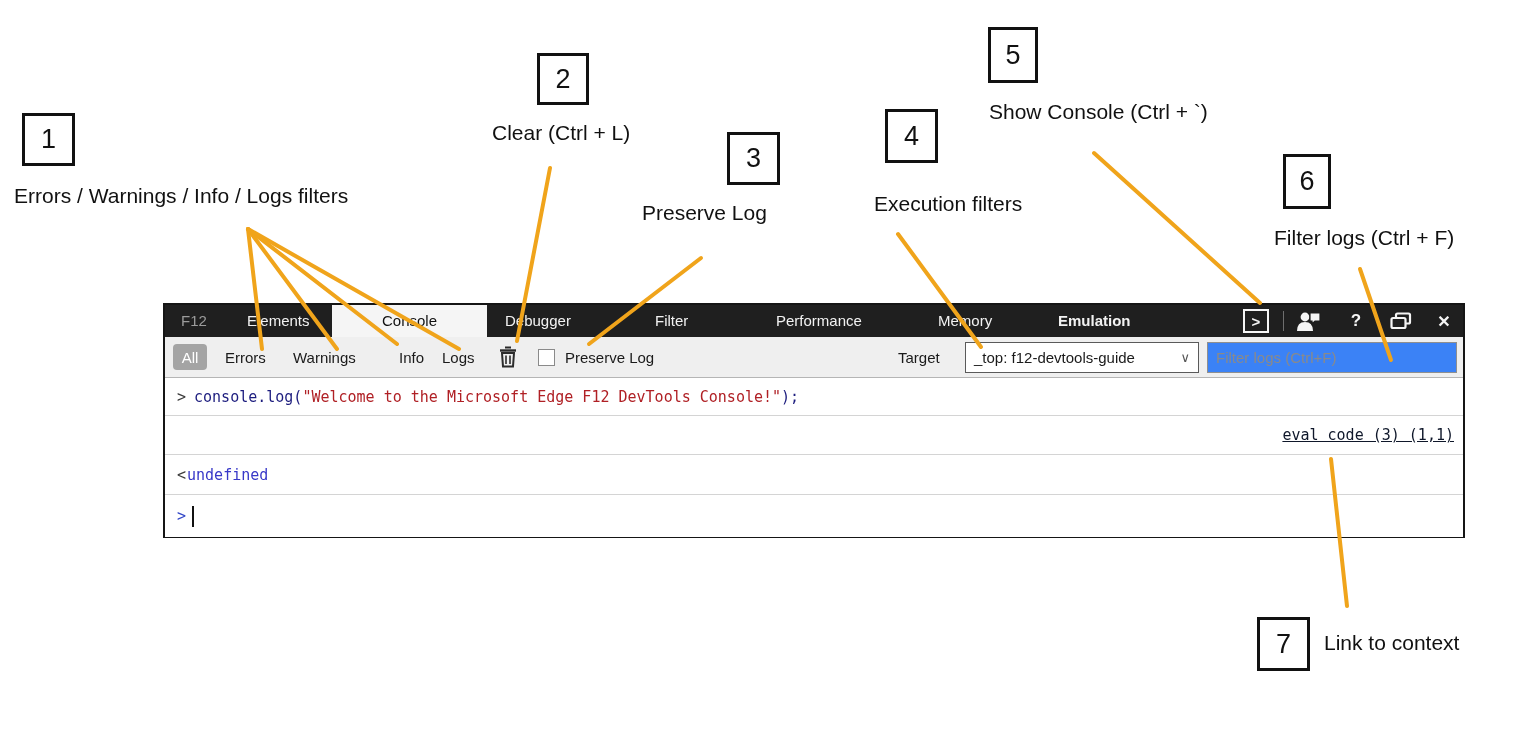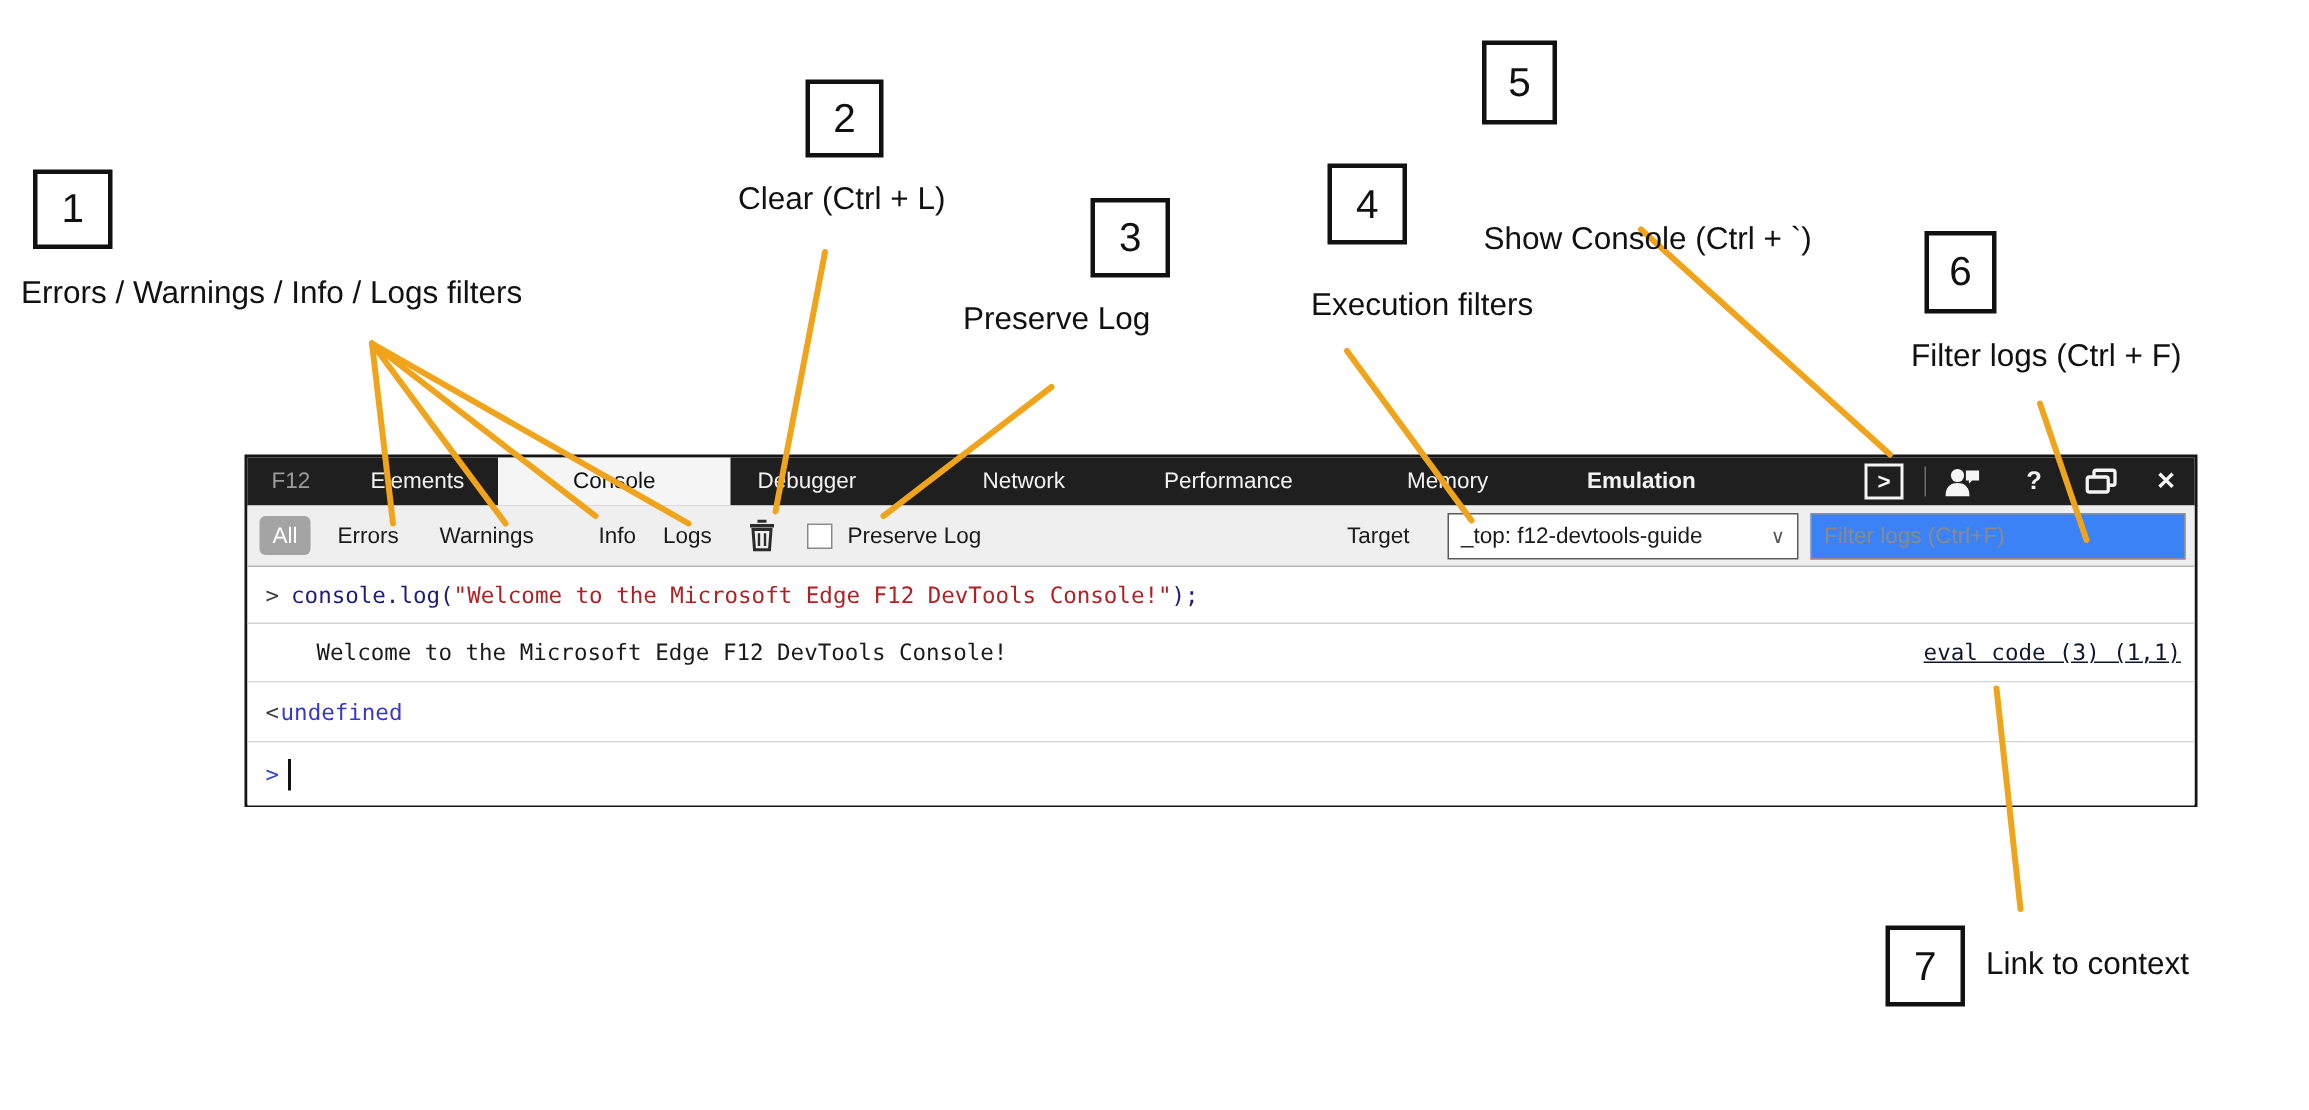--- a/index.html
+++ b/index.html
@@ -76,21 +76,21 @@
 
 <div id="canvas">
 
   <div id="devtools">
 
     <div id="tabbar">
       <span class="tab dim" style="left:16px;">F12</span>
       <span class="tab" style="left:82px;">Elements</span>
       <span class="tab active" style="left:167px; width:155px;">Console</span>
       <span class="tab" style="left:340px;">Debugger</span>
-      <span class="tab" style="left:490px;">Network</span>
+      <span class="tab" style="left:490px;">Filter</span>
       <span class="tab" style="left:611px;">Performance</span>
       <span class="tab" style="left:773px;">Memory</span>
       <span class="tab" style="left:893px;font-weight:bold;">Emulation</span>
 
       <span class="tb-icon show-console-btn" style="left:1078px;">&gt;</span>
       <span class="tb-divider" style="left:1118px;"></span>
       <span class="tb-icon" style="left:1128px; width:32px;">
         <svg width="26" height="20" viewBox="0 0 26 20">
           <circle cx="9" cy="6" r="4.4" fill="#f5f5f5"></circle>
           <path d="M1 20 q0 -9 8 -9 q8 0 8 9 z" fill="#f5f5f5"></path>
@@ -131,21 +131,20 @@
       </span>
       <input class="filter-input" style="left: 1042px; width: 250px;" placeholder="Filter logs (Ctrl+F)">
     </div>
 
     <div id="console-area">
       <div class="crow" style="height:38px; padding-left:12px;">
         <span class="prompt-dark">&gt;</span>
         <span style="margin-left:8px;"><span class="code-navy">console.log(</span><span class="code-string">"Welcome to the Microsoft Edge F12 DevTools Console!"</span><span class="code-navy">);</span></span>
       </div>
       <div class="crow" style="height:39px; padding-left:46px;">
-        <span class="msg-text">Welcome to the Microsoft Edge F12 DevTools Console!</span>
         <a class="src-link" href="#">eval code (3) (1,1)</a>
       </div>
       <div class="crow" style="height:40px; padding-left:12px;">
         <span class="prompt-dark">&lt;</span>
         <span class="undef" style="margin-left:1px;">undefined</span>
       </div>
       <div class="crow" style="height:42px; padding-left:12px;">
         <span class="prompt-blue">&gt;</span>
         <span class="cursor"></span>
       </div>
@@ -181,21 +180,21 @@
   <div class="callout-label" style="left:642px; top:201px;">Preserve Log</div>
 
   <div class="callout-box" style="left:885px;  top:109px; width:53px; height:54px;">
       <span>4</span>
     </div>
   <div class="callout-label" style="left:874px; top:192px;">Execution filters</div>
 
   <div class="callout-box" style="left:988px;  top:27px;  width:50px; height:56px;">
       <span>5</span>
     </div>
-  <div class="callout-label" style="left:989px; top:100px;margin-top:48px;">Show Console (Ctrl + `)</div>
+  <div class="callout-label" style="left:989px; top:100px;">Show Console (Ctrl + `)</div>
 
   <div class="callout-box" style="left:1283px; top:154px; width:48px; height:55px;">
       <span>6</span>
     </div>
   <div class="callout-label" style="left:1274px; top:226px;">Filter logs (Ctrl + F)</div>
 
   <div class="callout-box" style="left:1257px; top:617px; width:53px; height:54px;">
       <span>7</span>
     </div>
   <div class="callout-label" style="left:1324px; top:631px;">Link to context</div>

